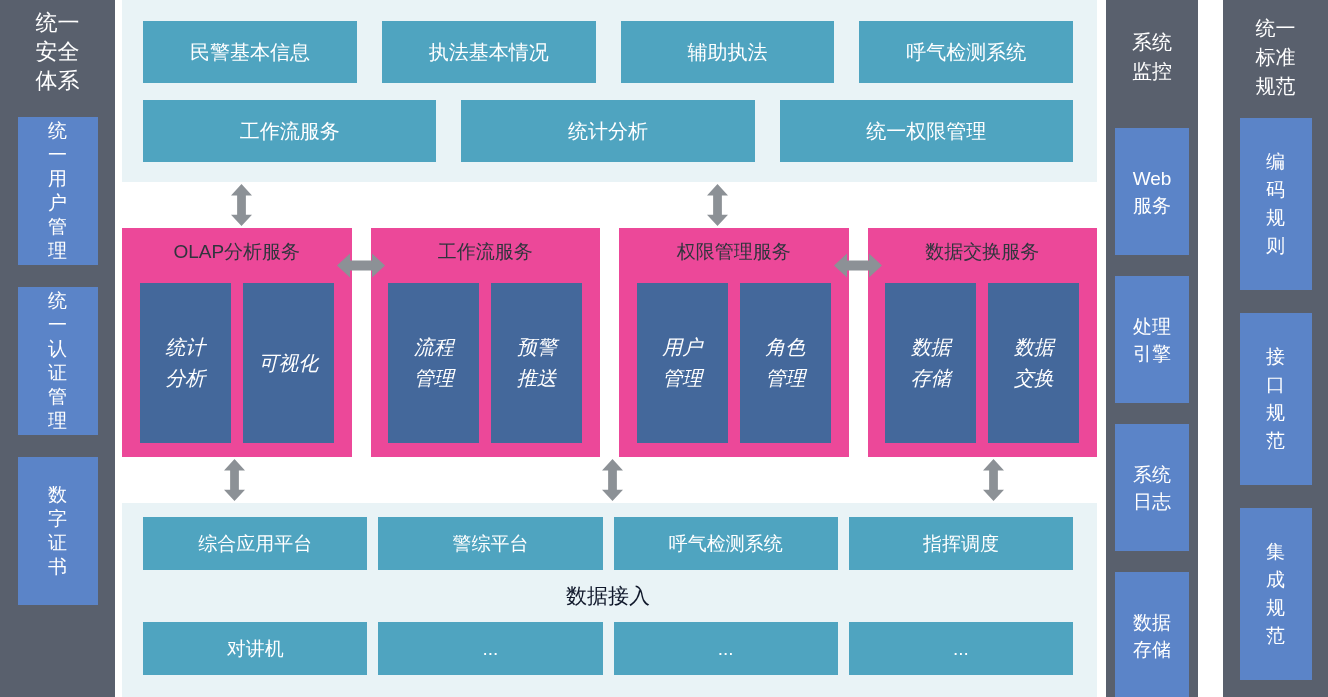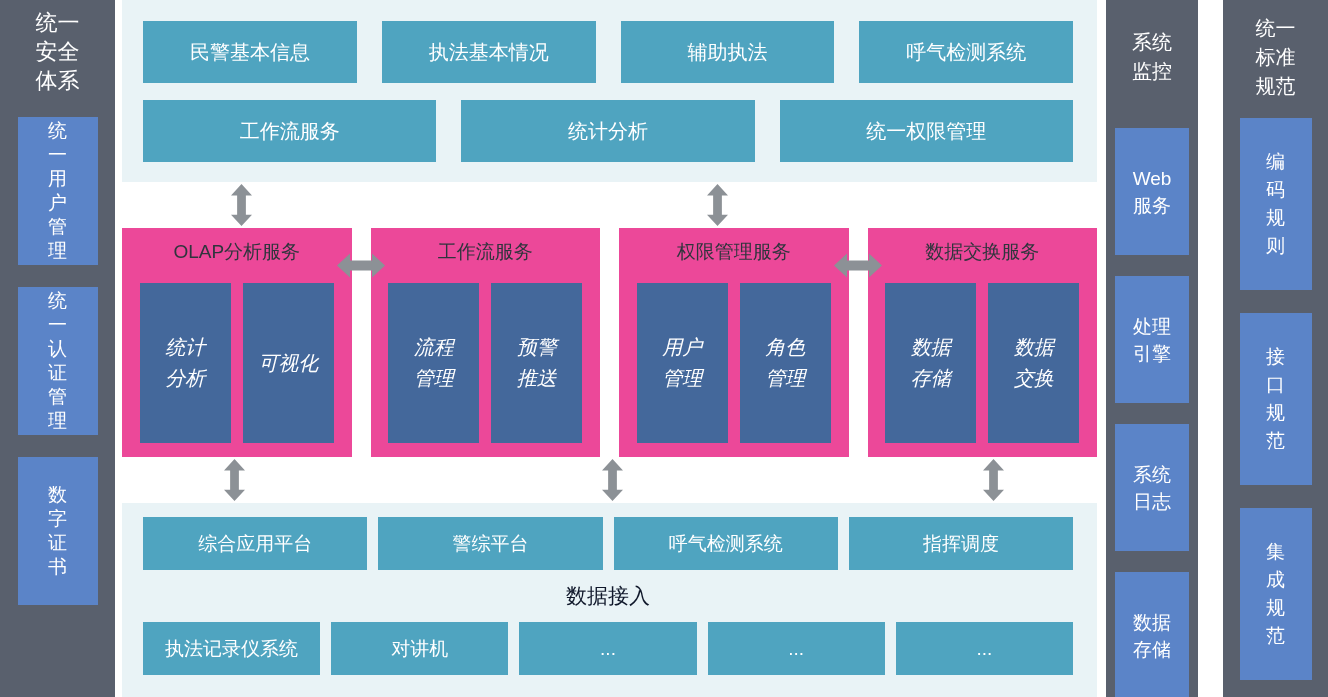--- a/index.html
+++ b/index.html
@@ -142,21 +142,20 @@
 
     <div class="panel-bottom">
       <div class="brow">
         <div class="bbox">综合应用平台</div>
         <div class="bbox">警综平台</div>
         <div class="bbox">呼气检测系统</div>
         <div class="bbox">指挥调度</div>
       </div>
       <div class="access-label">数据接入</div>
       <div class="brow">
-        <div class="bbox">执法记录仪系统</div>
         <div class="bbox">对讲机</div>
         <div class="bbox">...</div>
         <div class="bbox">...</div>
         <div class="bbox">...</div>
       </div>
     </div>
 
     <div class="arrow av1">
       <svg width="25" height="42" viewBox="0 0 24 48">
           <polygon fill="#8C9196" points="12,0 24,13 17,13 17,35 24,35 12,48 0,35 7,35 7,13 0,13"></polygon>

